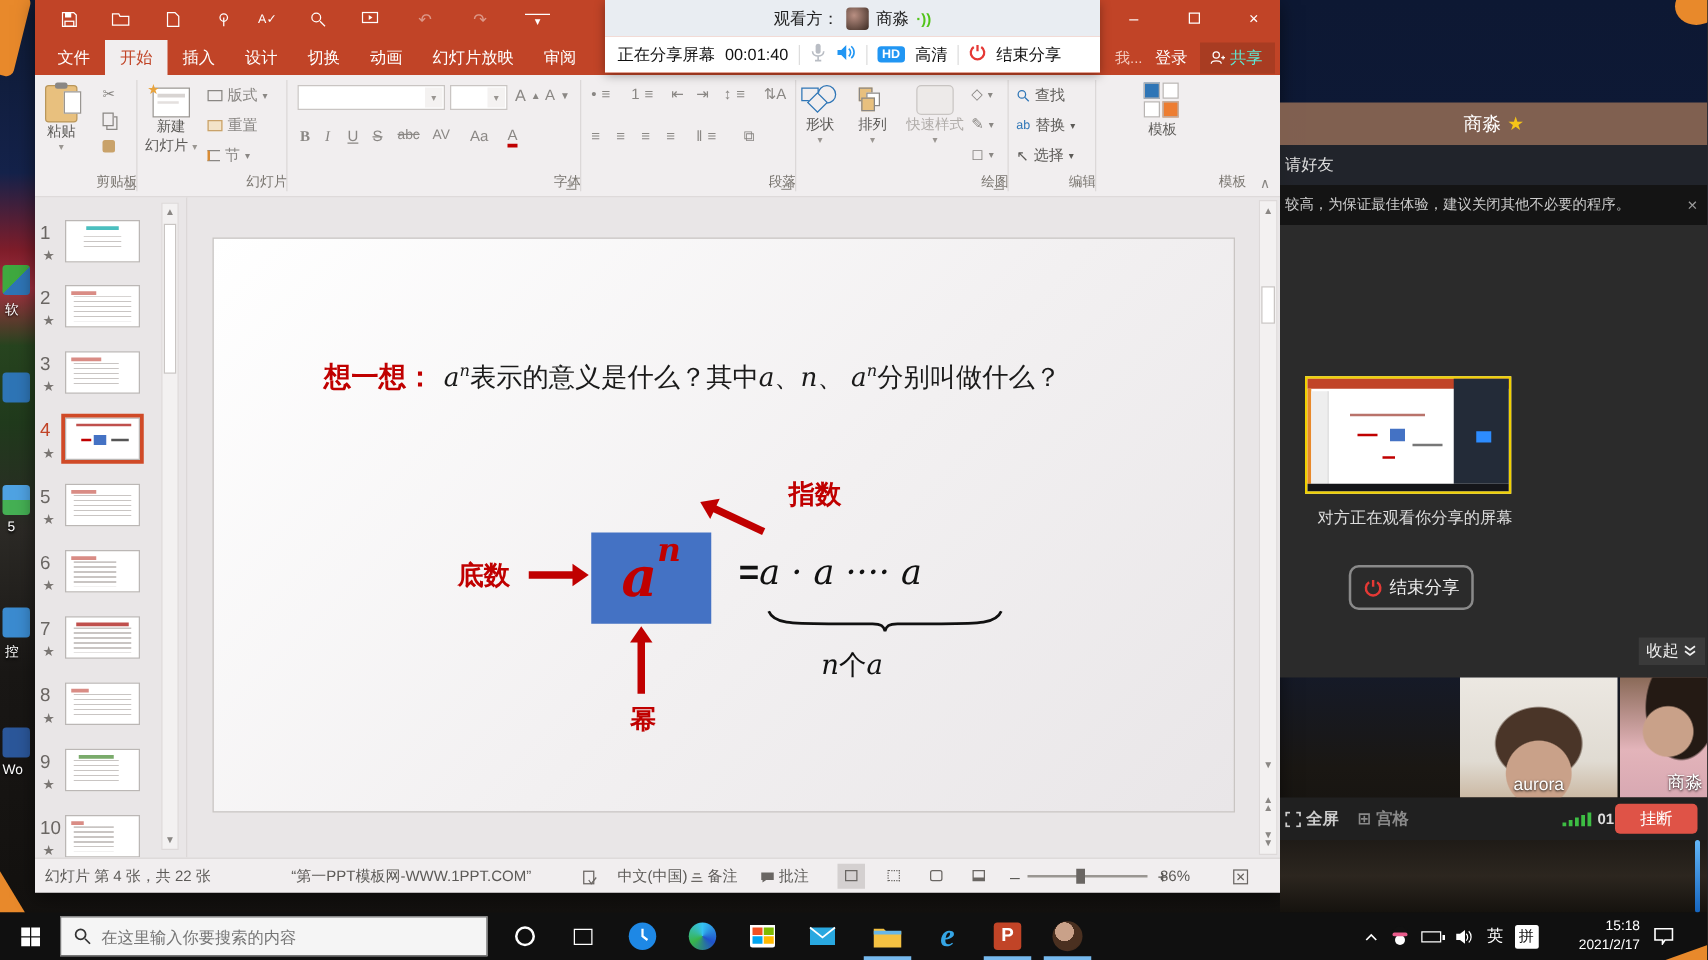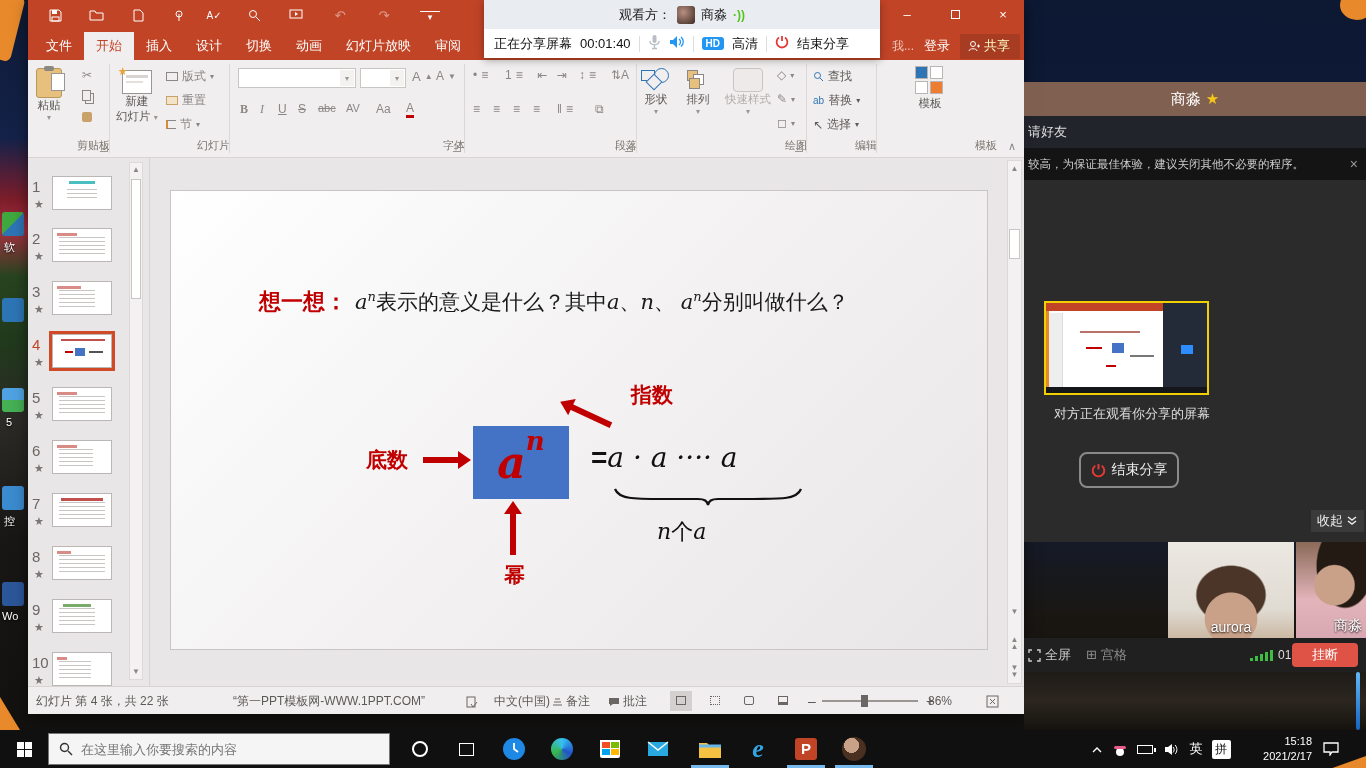--- a/index.html
+++ b/index.html
@@ -22,21 +22,21 @@
   .qat-icon { top:7px; width:20px; height:18px; color:#fff; font-size:13px; line-height:18px; text-align:center; }
   .qat-icon svg { display:block; margin:2px auto; }
   .dim { opacity:.45; }
   .winbtn { top:6px; width:18px; height:18px; color:#fff; font-size:13px; line-height:18px; text-align:center; }
   .winbtn .sq { display:inline-block; width:9px; height:9px; border:1px solid #fff; }
 
   #ppt-tabs { left:0; top:32px; width:996px; height:28px; background:#C14427; display:flex; align-items:stretch; padding-left:6px; }
   .tab { color:#fff; font-size:13px; padding:0 12px; line-height:28px; white-space:nowrap; }
   .tab.sel { background:#F1EEEF; color:#C14427; }
   .tabs-right { position:absolute; right:4px; top:0; height:28px; display:flex; align-items:center; gap:10px; }
-  .share-chip { background:#A83C22; color:#fef9c3; font-size:13px; padding:3px 10px 4px 8px; display:flex; align-items:center; gap:4px; }
+  .share-chip { background:#A83C22; color:#5eead4; font-size:13px; padding:3px 10px 4px 8px; display:flex; align-items:center; gap:4px; }
 
   #ribbon { left:0; top:60px; width:996px; height:98px; background:#F1EEEF; border-bottom:1px solid #D8D4D4; }
   .rgroup-label { position:absolute; bottom:4px; width:100%; text-align:right; color:#7a7670; font-size:11px; }
   .rdiv { position:absolute; top:4px; bottom:4px; width:1px; background:#DCD8D8; }
   .launcher { position:absolute; bottom:5px; width:8px; height:8px; border-right:1px solid #9a9692; border-bottom:1px solid #9a9692; }
   .launcher:after { content:""; position:absolute; right:2px; bottom:2px; width:3px; height:3px; border-right:1px solid #9a9692; border-bottom:1px solid #9a9692; }
   .rbtn-big { position:absolute; display:flex; flex-direction:column; align-items:center; color:#5c5a57; font-size:11.5px; }
   .rsmall { position:absolute; color:#8a8784; font-size:12px; display:flex; align-items:center; gap:4px; white-space:nowrap; }
   .selbox { position:absolute; height:20px; background:#fff; border:1px solid #c9c5c3; }
   .selbox .dd { position:absolute; right:1px; top:1px; bottom:1px; width:14px; background:#F4F2F1; color:#9a9692; font-size:8px; line-height:18px; text-align:center; }
@@ -137,21 +137,21 @@
   .vname { position:absolute; bottom:3px; color:#fff; font-size:14px; text-shadow:0 1px 2px #000; }
   #v-aurora { left:1168px; width:126px; background:
       radial-gradient(circle at 50% 80%,#c9a189 0 26%,transparent 27%),
       radial-gradient(ellipse at 50% 55%,#4a3528 0 38%,transparent 40%),
       linear-gradient(180deg,#ece8e2 0%,#e0dbd2 70%,#cbb9a4 100%); }
   #v-shang { left:1296px; width:70px; background:
       radial-gradient(circle at 55% 45%,#c9a189 0 30%,transparent 32%),
       radial-gradient(ellipse at 70% 25%,#241a14 0 40%,transparent 42%),
       linear-gradient(180deg,#8a6a58 0%,#e3b4ba 60%,#d8a8b2 100%); }
   #callbar { left:1024px; top:638px; width:342px; height:34px; background:#202020; color:#ccc; font-size:13px; }
-  .cb { position:absolute; top:0; height:34px; line-height:34px; }
+  .cb { position:absolute; top:0; height:34px; line-height:34px;font-weight:bold; }
   .sigbar { position:absolute; bottom:11px; width:3px; background:#3DBE43; }
   #hangup { position:absolute; right:8px; top:5px; width:66px; height:24px; background:#DF5347; color:#fff; border-radius:4px; text-align:center; line-height:24px; font-size:13px; }
   #sb-rocks { left:1024px; top:672px; width:342px; height:58px; background:linear-gradient(180deg,#1f1b17 0%,#2c261f 50%,#15120e 100%); }
 
   
   #taskbar { left:0; top:730px; width:1366px; height:38px; background:#101010; }
   .tb-item { position:absolute; top:0; height:38px; display:flex; align-items:center; justify-content:center; }
   .winlogo { display:grid; grid-template-columns:7px 7px; grid-template-rows:7px 7px; gap:1px; }
   .winlogo i { background:#fff; }
   #tb-search { left:48px; top:3px; width:342px; height:32px; background:#F5F5F5; border:1px solid #777; display:flex; align-items:center; gap:8px; padding:0 10px; }

